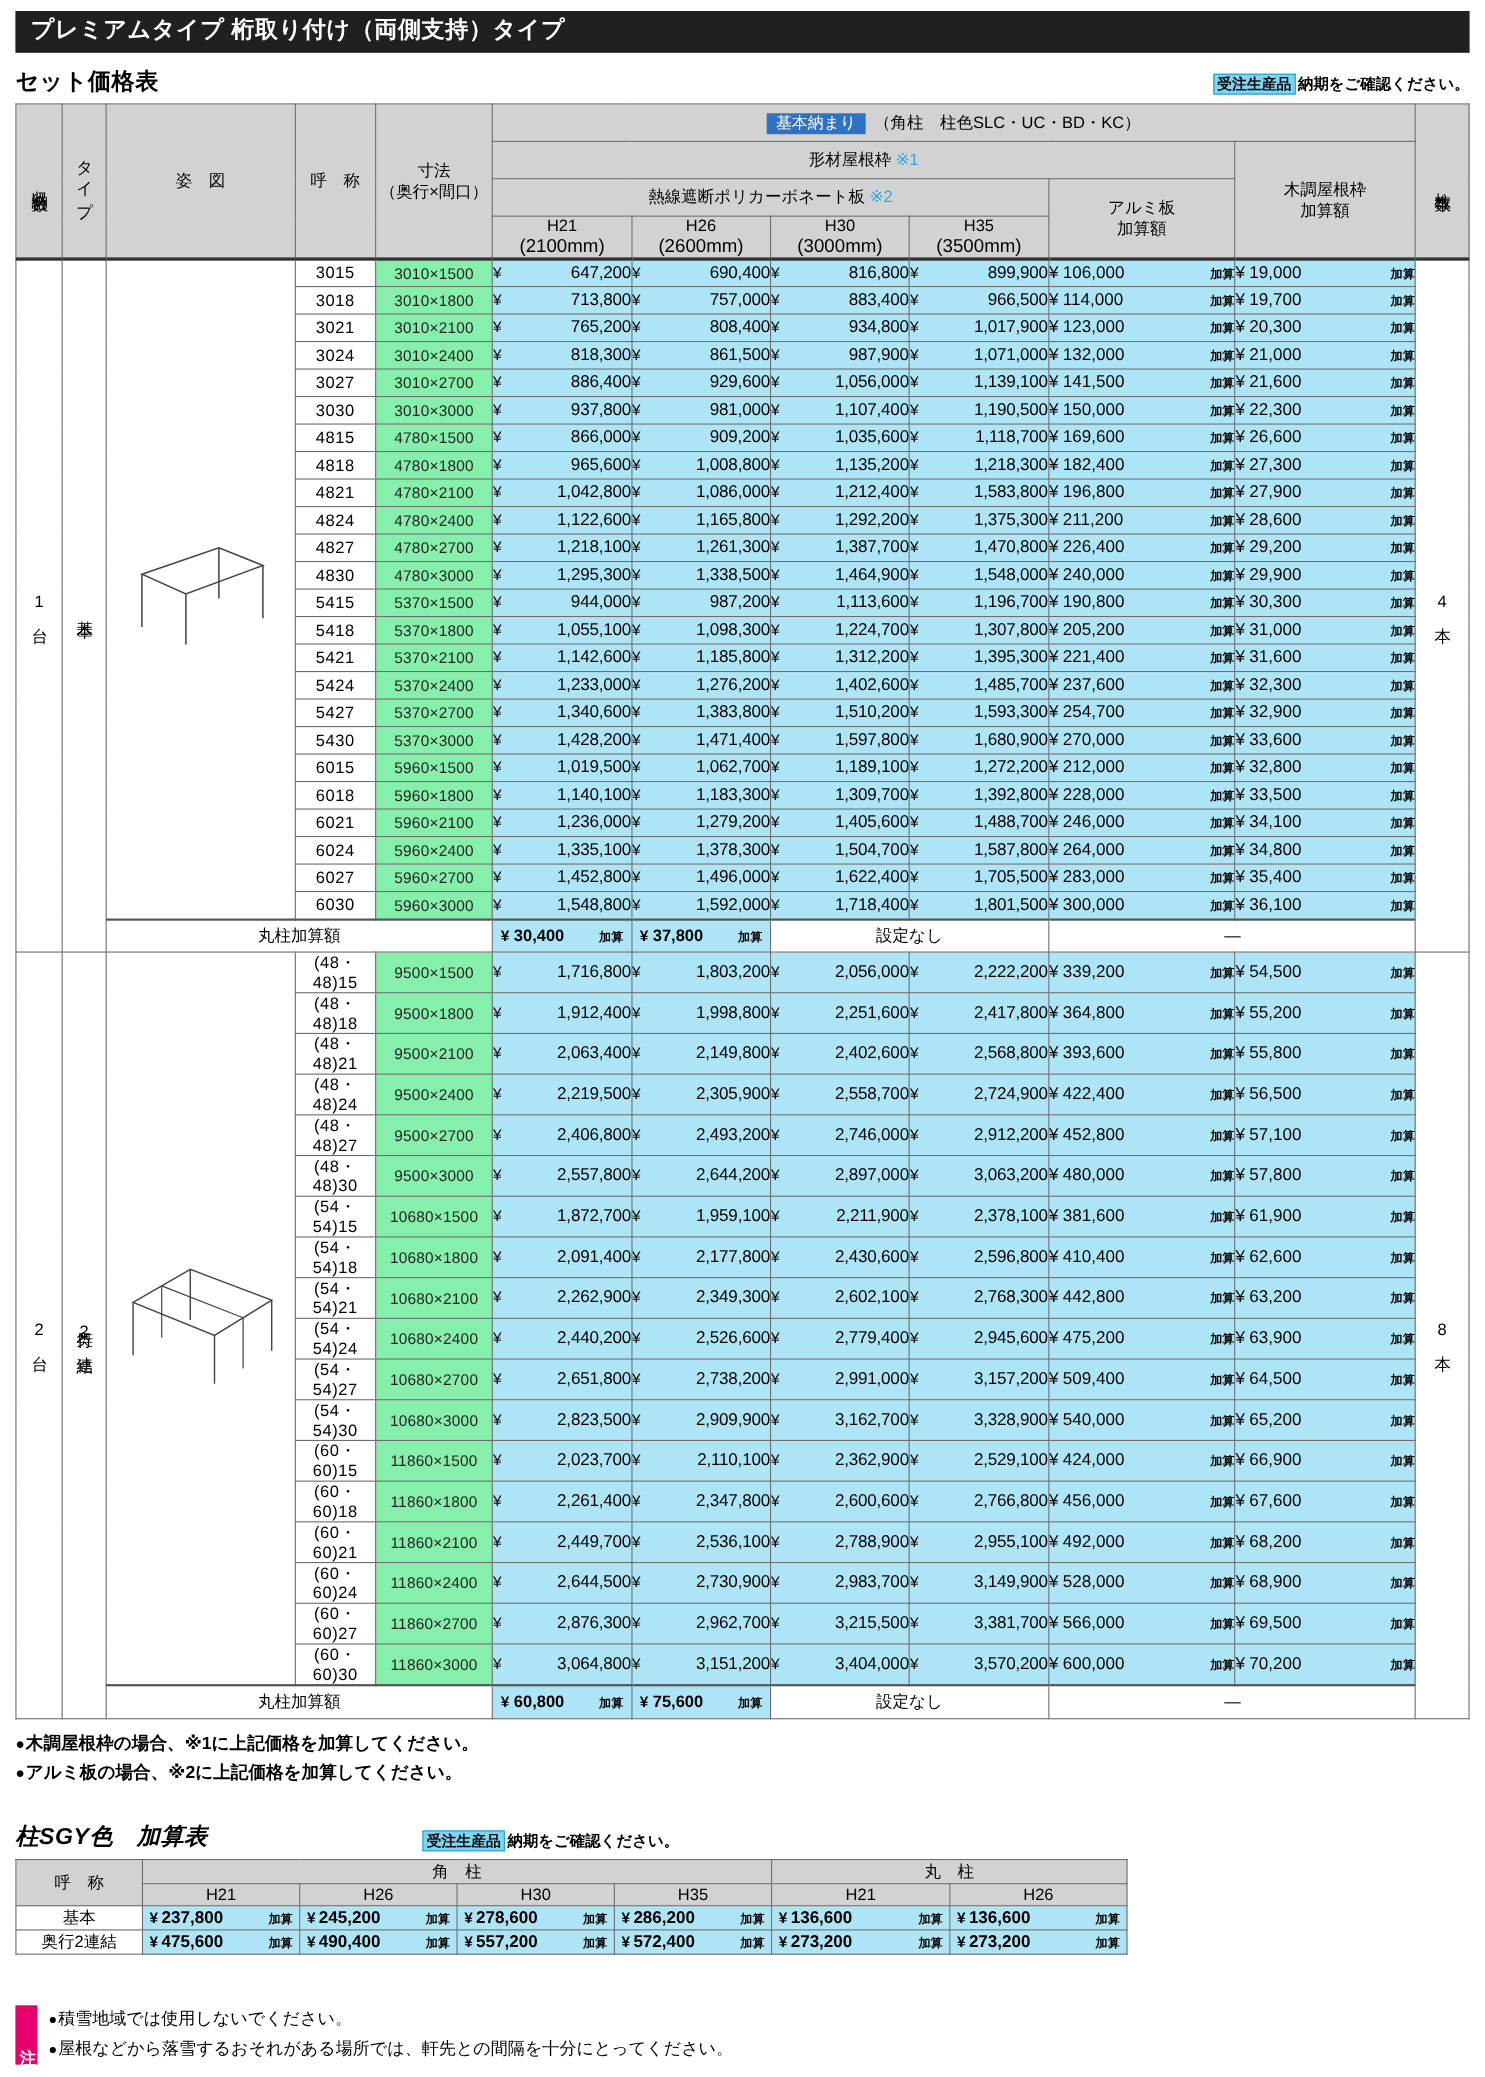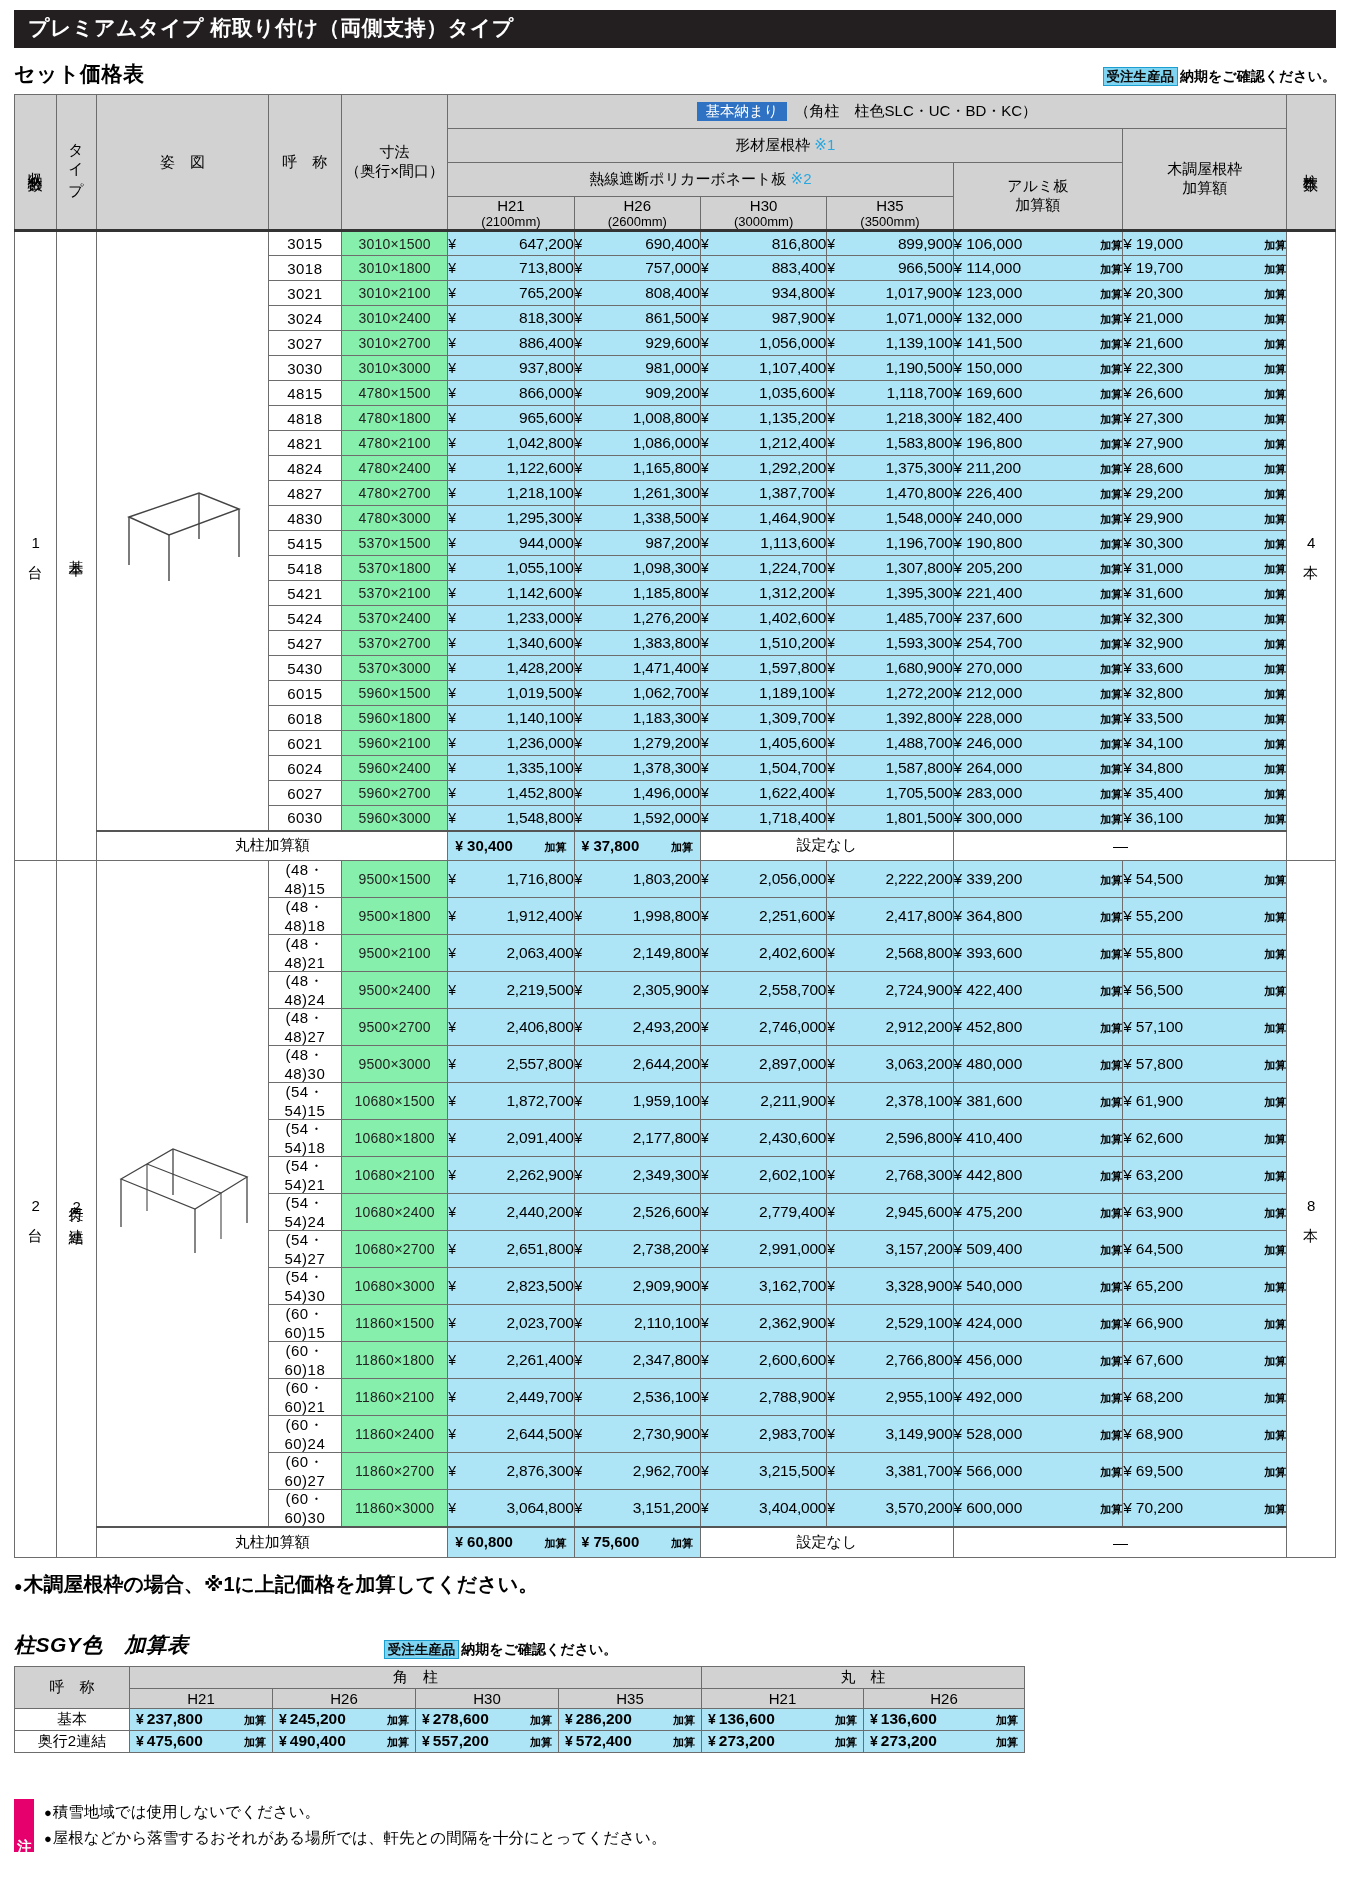--- a/index.html
+++ b/index.html
@@ -79,21 +79,21 @@
   .hdr-tall { height: 34px; }
   .vert {
     writing-mode: vertical-rl;
     text-orientation: upright;
     letter-spacing: 2px;
     line-height: 1;
     margin: 0 auto;
     white-space: nowrap;
     font-size: 15px;
   }
-  .sub { font-size: 13px; }
+  .sub { font-size: 17px; }
   .star { color: #29a8e0; }
   .blue-badge {
     background: #2f72c4;
     color: #fff;
     padding: 1px 8px 2px 8px;
     font-size: 14.5px;
     margin-right: 8px;
   }
 
   td.nom {
@@ -158,21 +158,21 @@
   }
   tr.marubashira td.mb-price {
     background: #ade5f7;
     font-weight: bold;
   }
   .dash { font-size: 18px; letter-spacing: -1px; }
 
   
   .bullets {
     margin: 10px 14px 0 14px;
-    font-size: 20px;
+    font-size: 16px;
     font-weight: bold;
     line-height: 1.65;
   }
   .bullets div::before { content: "\25CF"; margin-right: 1px; font-size: 14px; }
 
   
   .sgy-head {
     display: flex;
     align-items: flex-end;
     margin: 30px 14px 7px 14px;
@@ -2319,20 +2319,21 @@
         </td>
         <td colspan="2" class="grp-sep">設定なし</td>
         <td colspan="2" class="grp-sep dash">—</td>
       </tr>
     </tbody>
 
 </table>
 
 <div class="bullets">
   <div>木調屋根枠の場合、※1に上記価格を加算してください。</div>
+  <div>アルミ板の場合、※2に上記価格を加算してください。</div>
 </div>
 
 <div class="sgy-head">
   <div class="sgy-title">柱SGY色　加算表</div>
   <div class="sgy-note">
     <span class="order-badge">受注生産品</span><span>納期をご確認ください。</span>
   </div>
 </div>
 
 <table class="sgy">

